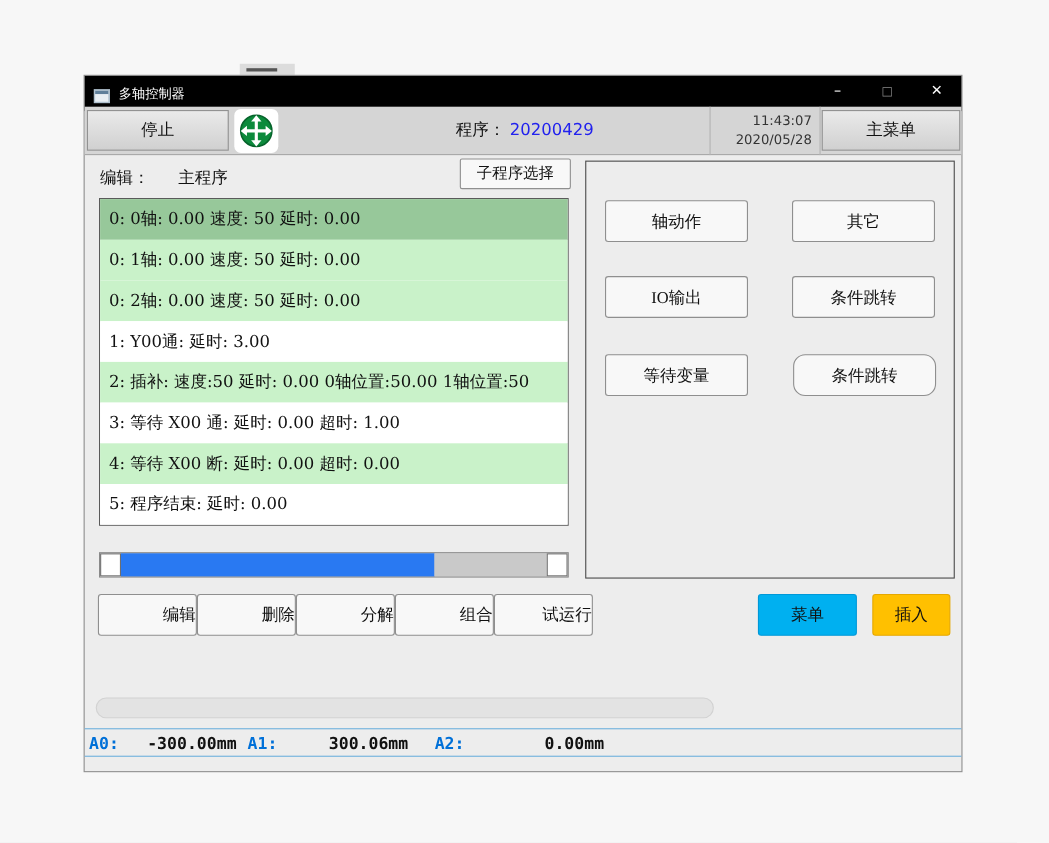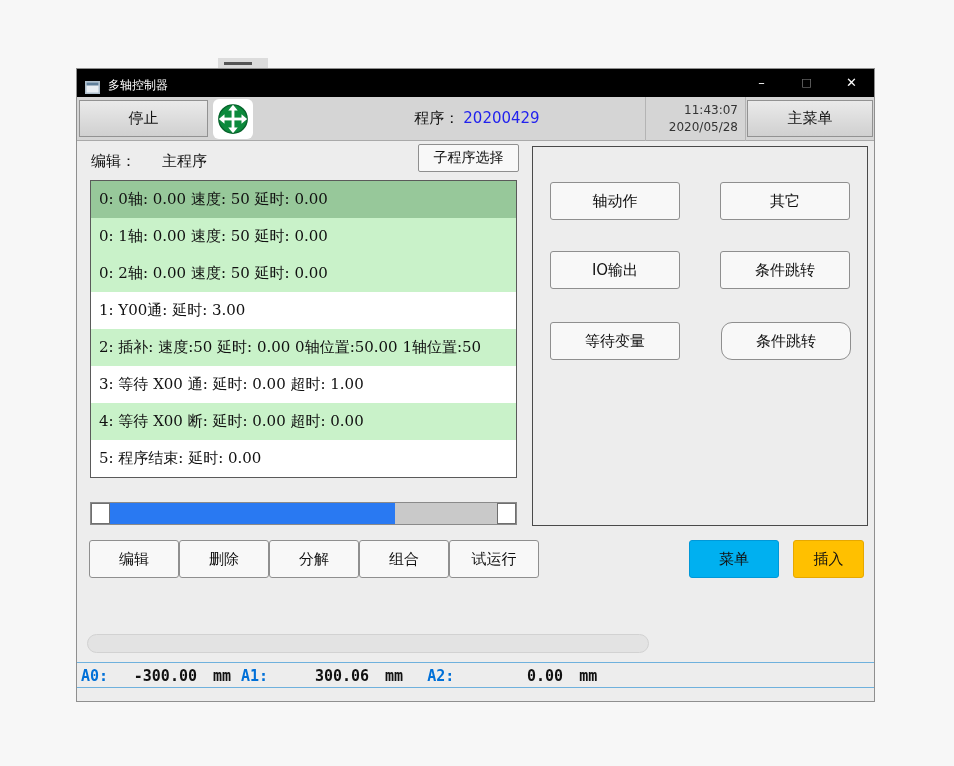--- a/index.html
+++ b/index.html
@@ -54,40 +54,40 @@
   .row.plain { background:#ffffff; }
 
   .scrollbar { position:absolute; left:13px; top:433px; width:427px; height:23px;
                border:1px solid #8a8a8a; background:#c9c9c9; display:flex; }
   .sb-box  { width:19px; height:100%; background:#fff; border:1px solid #6f6f6f; }
   .sb-fill { width:285px; height:100%; background:#2979f2; }
   .sb-rest { flex:1; height:100%; background:#c9c9c9; }
 
   
   .cmd-panel { position:absolute; left:455px; top:77px; width:336px; height:380px; border:1px solid #4a4a4a; }
-  .cmd-btn { position:absolute; width:130px; height:38px; }
+  .cmd-btn { position:absolute; width:130px; height:38px;font-family:Liberation Serif, serif; }
 
   
-  .action-btn { position:absolute; top:471px; width:90px; height:38px; }
+  .action-btn { position:absolute; top:471px; width:90px; height:38px;text-align:right; }
   .menu-btn   { position:absolute; left:612px; top:471px; width:90px; height:38px;
                 background:#00b0f0; border:1px solid #0098d8; border-radius:3px; font-size:15px; }
   .insert-btn { position:absolute; left:716px; top:471px; width:71px; height:38px;
                 background:#ffc000; border:1px solid #e6a800; border-radius:3px; font-size:15px; }
 
   .progressbar { position:absolute; left:10px; top:565px; width:562px; height:19px;
                  background:#e3e3e3; border:1px solid #d2d2d2; border-radius:10px; }
 
   
   .status-line-top    { position:absolute; left:0; right:0; top:593px; border-top:1px solid #6fb1dd; }
   .status-line-bottom { position:absolute; left:0; right:0; top:618px; border-top:1px solid #6fb1dd; }
   .status-text { position:absolute; left:4px; top:596px; height:21px; display:flex; align-items:center;
                  font-family:"DejaVu Sans Mono", monospace; font-weight:bold; font-size:15px; white-space:pre; }
   .axis-label { color:#0070d8; display:inline-block; }
   .axis-value { display:inline-block; text-align:right; }
-  .axis-unit  { display:inline-block; padding-left:16px; }
+  .axis-unit  { display:inline-block; padding-left:0; }
 </style>
 </head>
 <body>
 
 <div class="bg-fragment">
     <span></span>
   </div>
 
 <div class="window">
 

